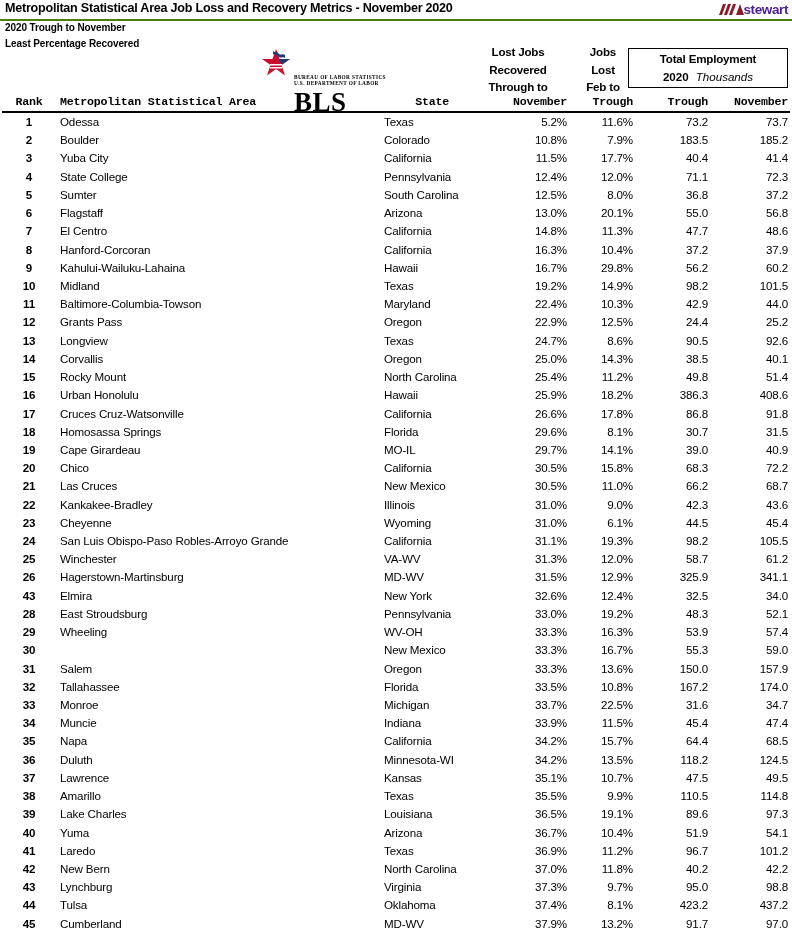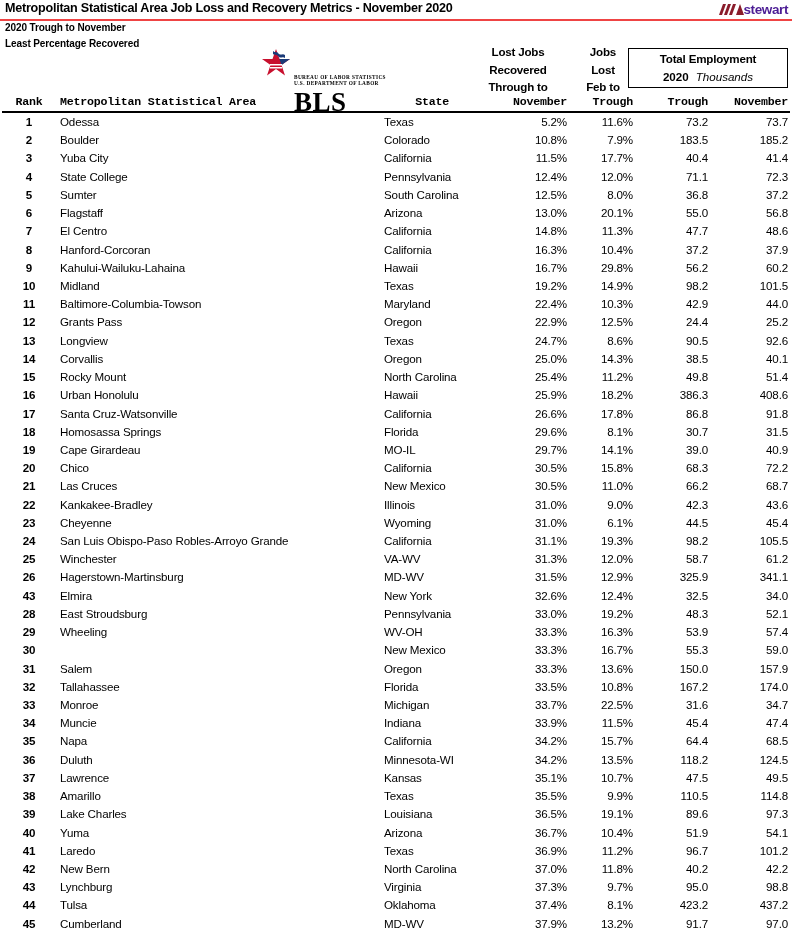--- a/index.html
+++ b/index.html
@@ -13,21 +13,21 @@
     font-family: "Liberation Sans", sans-serif;
     color: #000000;
     overflow: hidden;
     position: relative;
   }
 
   
   #title-band {
     position: relative;
     height: 21px;
-    border-bottom: 2px solid #ef4444;
+    border-bottom: 2px solid #4d7c0f;
     box-sizing: border-box;
   }
   #report-title {
     position: absolute;
     left: 5px;
     top: 1px;
     font-size: 12.6px;
     font-weight: bold;
     letter-spacing: -0.25px;
     white-space: nowrap;
@@ -433,21 +433,21 @@
       <span class="cell c-rank">16</span>
       <span class="cell c-msa">Urban Honolulu</span>
       <span class="cell c-state">Hawaii</span>
       <span class="cell c-rec">25.9%</span>
       <span class="cell c-lost">18.2%</span>
       <span class="cell c-trou">386.3</span>
       <span class="cell c-nov">408.6</span>
     </div>
     <div class="row">
       <span class="cell c-rank">17</span>
-      <span class="cell c-msa">Santa Cruz-Watsonville</span>
+      <span class="cell c-msa">Cruces Cruz-Watsonville</span>
       <span class="cell c-state">California</span>
       <span class="cell c-rec">26.6%</span>
       <span class="cell c-lost">17.8%</span>
       <span class="cell c-trou">86.8</span>
       <span class="cell c-nov">91.8</span>
     </div>
     <div class="row">
       <span class="cell c-rank">18</span>
       <span class="cell c-msa">Homosassa Springs</span>
       <span class="cell c-state">Florida</span>

